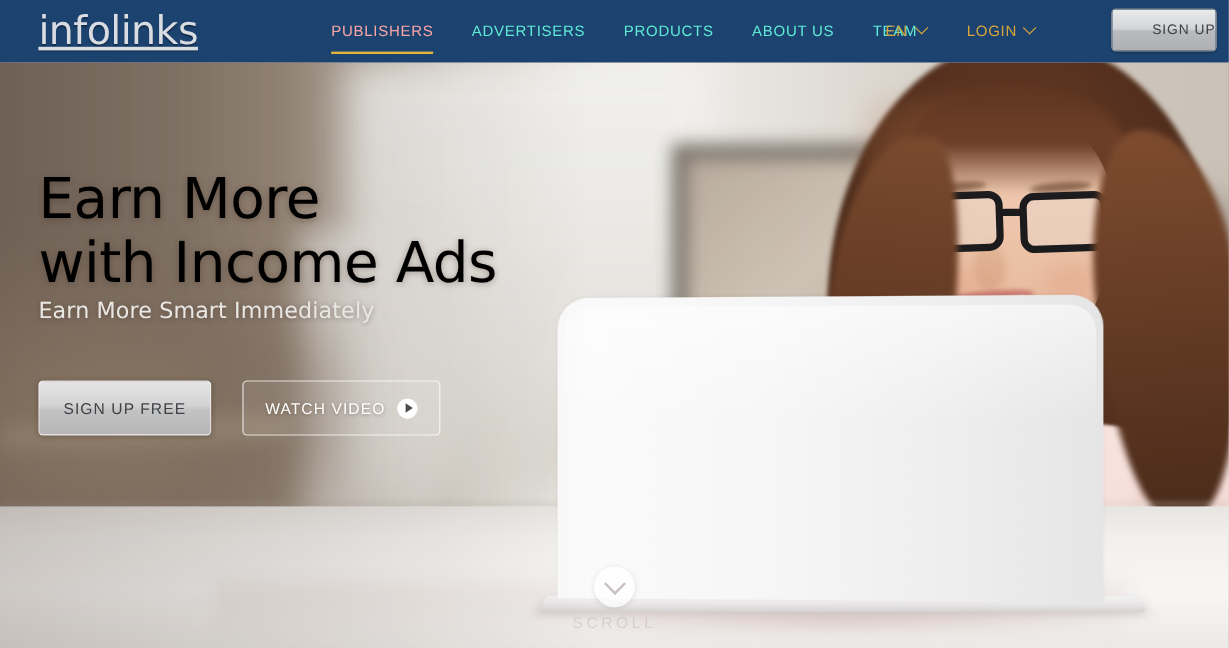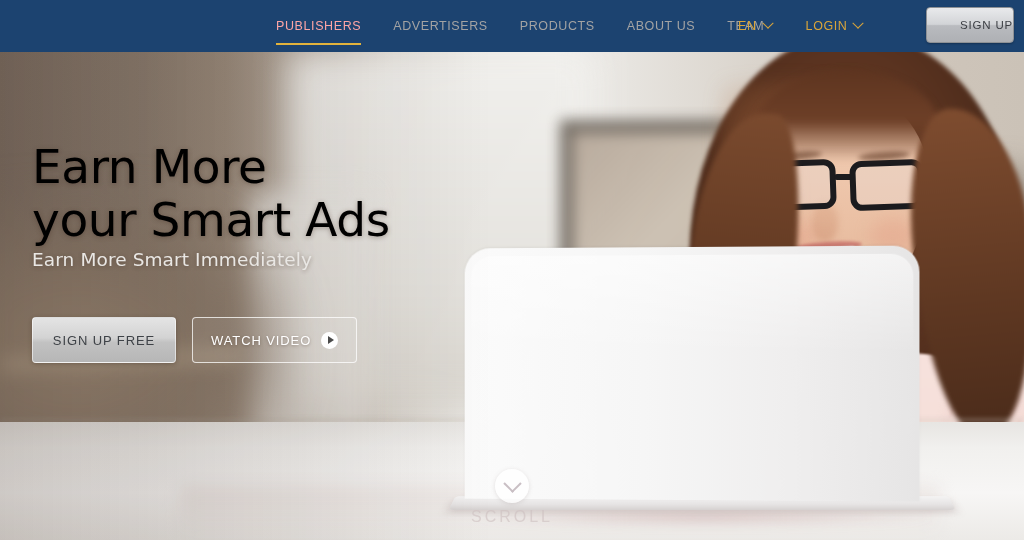--- a/index.html
+++ b/index.html
@@ -51,21 +51,21 @@
     left: 276px;
     top: 0;
     height: 52px;
     display: flex;
     align-items: center;
     gap: 0;
   }
 
   .nav-link {
     position: relative;
-    color: #a3a3a3;
+    color: #5eead4;
     font-size: 12.5px;
     letter-spacing: 0.6px;
     text-decoration: none;
     padding: 6px 0 7px 0;
     margin-right: 32px;
     white-space: nowrap;
     cursor: pointer;
   }
   .nav-link:last-child { margin-right: 12px; }
 
@@ -484,21 +484,21 @@
     letter-spacing: 0.1px;
     text-shadow: 0 1px 4px rgba(60,40,30,.42);
     white-space: nowrap;
   }
   #sub1 { margin-top: 18px; }
 
   #cta-row {
     margin-top: 44px;
     display: flex;
     align-items: center;
-    gap: 16px;
+    gap: 26px;
   }
 
   #cta-primary {
     width: 144px;
     height: 46px;
     border-radius: 4px;
     border: 1px solid rgba(255,255,255,.55);
     background: linear-gradient(to bottom, #e4e4e4 0%, #d3d3d3 45%, #c2c2c2 55%, #b6b6b6 100%);
     color: #3e4247;
     font-size: 13px;
@@ -565,33 +565,34 @@
     box-shadow: 0 1px 4px rgba(150,140,140,.25);
   }
   #scroll-circle::after {
     content: "";
     width: 11px; height: 11px;
     border-right: 2.4px solid #c9bfc4;
     border-bottom: 2.4px solid #c9bfc4;
     transform: rotate(45deg) translate(-2px,-2px);
   }
   #scroll-label {
-    font-size: 16px;
+    font-size: 13px;
     letter-spacing: 3px;
     color: rgba(205,192,192,.62);
     font-family: "Liberation Sans", sans-serif;
   }
 </style>
 </head>
 <body>
 
 <div id="page">
 
   <header id="navbar">
 
+    <a id="logo" href="#">infolinks</a>
 
     <nav id="main-nav">
       <a class="nav-link active" href="#">PUBLISHERS</a>
       <a class="nav-link" href="#">ADVERTISERS</a>
       <a class="nav-link" href="#">PRODUCTS</a>
       <a class="nav-link" href="#">ABOUT US</a>
       <a class="nav-link" href="#">TEAM</a>
     </nav>
 
     <div id="utility-nav">
@@ -664,21 +665,21 @@
       <div class="desk"></div>
       <div class="desk-reflection"></div>
 
       <div class="laptop-shadow"></div>
       <div class="laptop-base"></div>
       <div class="laptop-lid"></div>
     </div>
 
     <div id="hero-content">
       <div class="headline">Earn More</div>
-      <div class="headline">your Smart Ads</div>
+      <div class="headline">with Income Ads</div>
       <div class="subline">Earn More Smart Immediately</div>
 
       <div id="cta-row">
         <button id="cta-primary">SIGN UP FREE</button>
         <button id="cta-secondary">
           <span>WATCH VIDEO</span>
           <span class="play-icon"></span>
         </button>
       </div>
     </div>

